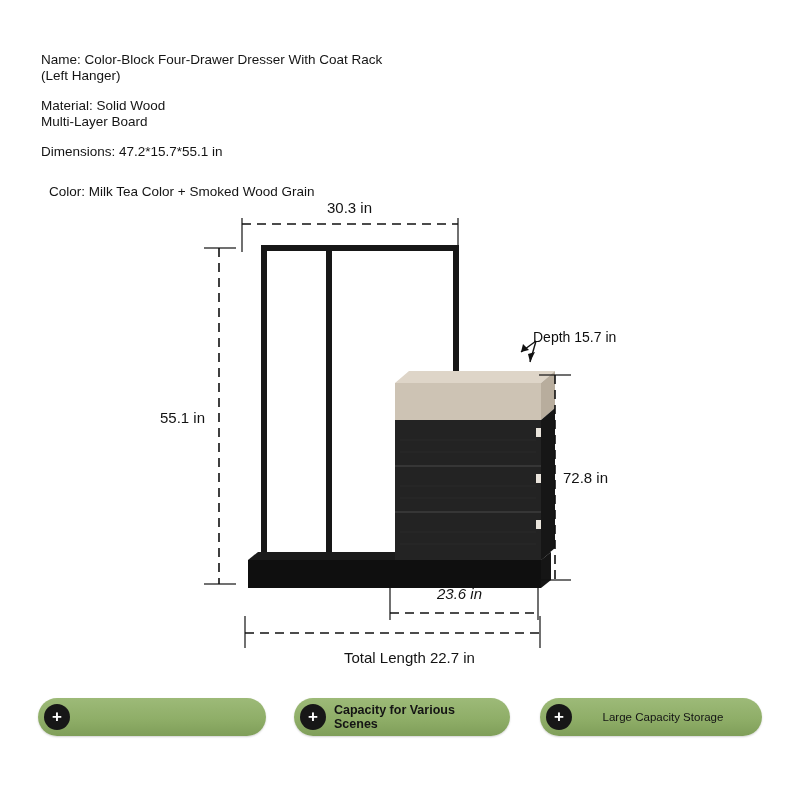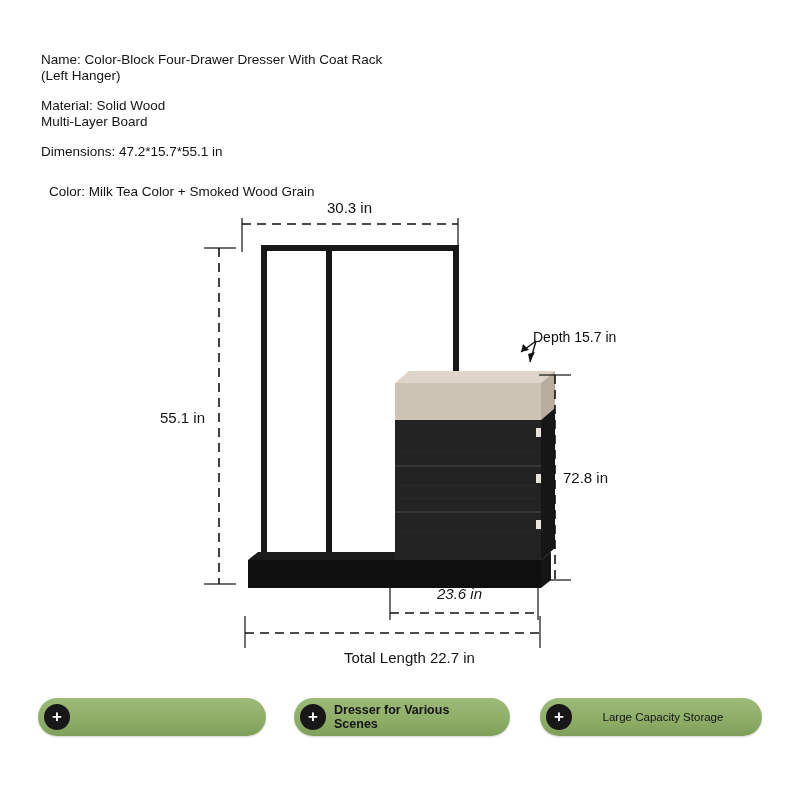--- a/index.html
+++ b/index.html
@@ -212,21 +212,21 @@
   <div class="dim-label" style="left:563px; top:469px;">72.8 in</div>
   <div class="dim-label" style="left:437px; top:585px;font-style:italic;">23.6 in</div>
   <div class="dim-label" style="left:344px; top:649px;">Total Length 22.7 in</div>
 
   <div class="pills">
     <div class="pill pill-1">
       <div class="plus">+</div>
     </div>
     <div class="pill pill-2">
       <div class="plus">+</div>
-      <div class="ptext" style="white-space:pre-line;">Dresser for Various
+      <div class="ptext" style="white-space:pre-line;">Capacity for Various
 Scenes</div>
     </div>
     <div class="pill pill-3">
       <div class="plus">+</div>
       <div class="ptext">Large Capacity Storage</div>
     </div>
   </div>
 
 </div>
 

